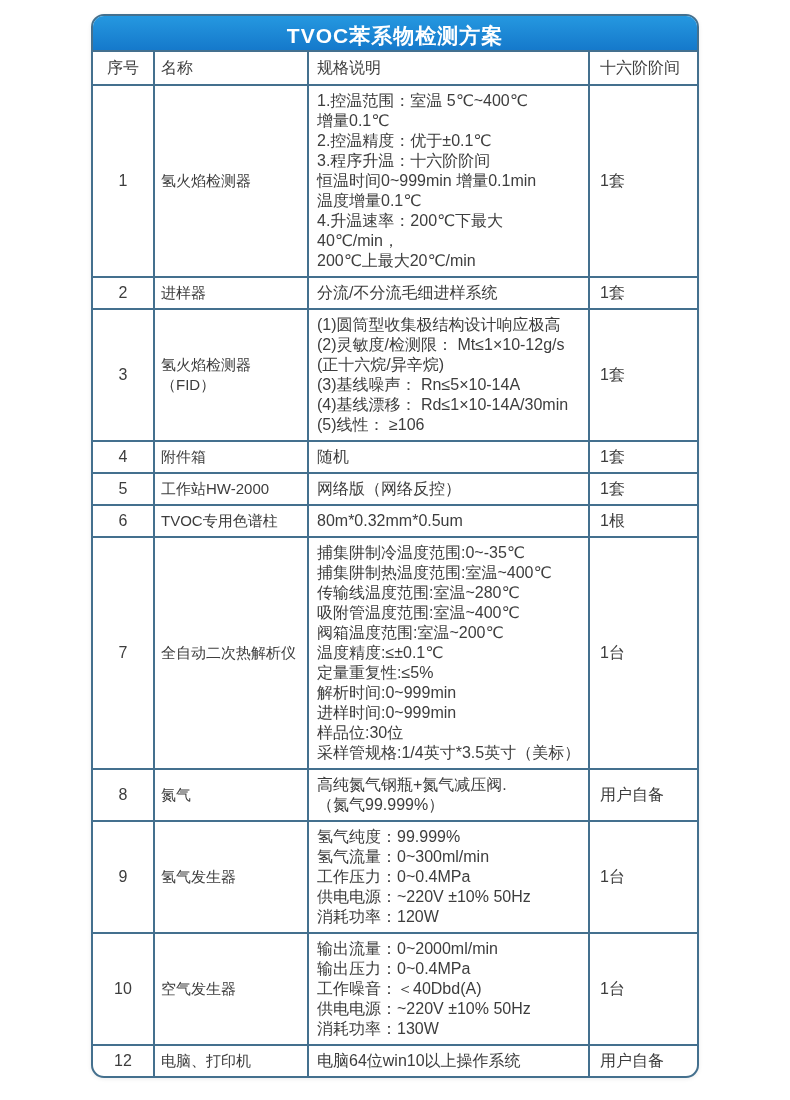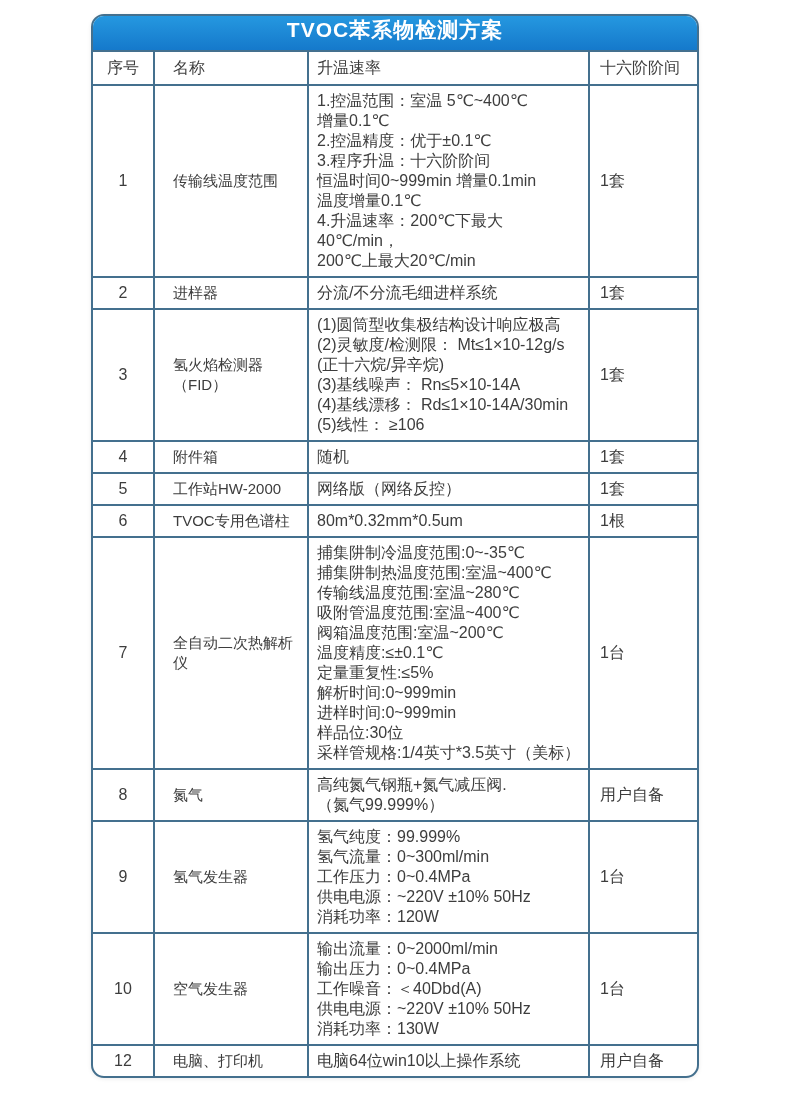--- a/index.html
+++ b/index.html
@@ -21,21 +21,21 @@
     border:2px solid var(--line);
     border-radius:13px;
     overflow:hidden;
     background:#fff;
     box-shadow:0 1px 4px rgba(0,0,0,0.08);
   }
   .title-bar{
     height:36px;
     background:linear-gradient(180deg,var(--title-top),var(--title-bottom));
     border-bottom:2px solid var(--line);
-    display:flex;align-items:flex-start;justify-content:center;
+    display:flex;align-items:flex-end;justify-content:center;
   }
   .title-bar h1{
     color:#fff;font-size:21px;font-weight:bold;letter-spacing:1px;
   }
   table{
     width:100%;
     border-collapse:collapse;
     table-layout:fixed;
   }
   col.c-no{width:61px;}
@@ -50,21 +50,21 @@
     font-weight:normal;
     padding:5px 4px;
     margin-top:18px;
   }
   tr > *:first-child{border-left:none;}
   tr > *:last-child{border-right:none;}
   thead tr > *{border-top:none;}
   tbody tr:last-child > *{border-bottom:none;}
   th{text-align:left;padding:6px 4px;}
   .col-no{text-align:center;}
-  .col-name{padding-left:18px;padding-right:2px;font-size:15px;}
+  .col-name{padding-left:6px;padding-right:2px;font-size:15px;}
   th.col-name{font-size:16px;}
   .col-spec{padding-left:8px;padding-right:4px;white-space:pre-line;}
   .col-qty{padding-left:10px;}
 </style>
 </head>
 <body>
 
 <div class="page">
   <div class="card">
     <div class="title-bar">
@@ -74,28 +74,28 @@
       <colgroup>
         <col class="c-no">
           <col class="c-name">
           <col class="c-spec">
           <col class="c-qty">
       </colgroup>
       <thead>
         <tr>
           <th class="col-no">序号</th>
           <th class="col-name">名称</th>
-          <th class="col-spec">升温速率</th>
+          <th class="col-spec">规格说明</th>
           <th class="col-qty">十六阶阶间</th>
         </tr>
       </thead>
       <tbody>
         <tr>
           <td class="col-no">1</td>
-          <td class="col-name">传输线温度范围</td>
+          <td class="col-name">氢火焰检测器</td>
           <td class="col-spec">1.控温范围：室温 5℃~400℃
 增量0.1℃
 2.控温精度：优于±0.1℃
 3.程序升温：十六阶阶间
 恒温时间0~999min 增量0.1min
 温度增量0.1℃
 4.升温速率：200℃下最大40℃/min，
 200℃上最大20℃/min</td>
           <td class="col-qty">1套</td>
         </tr>

